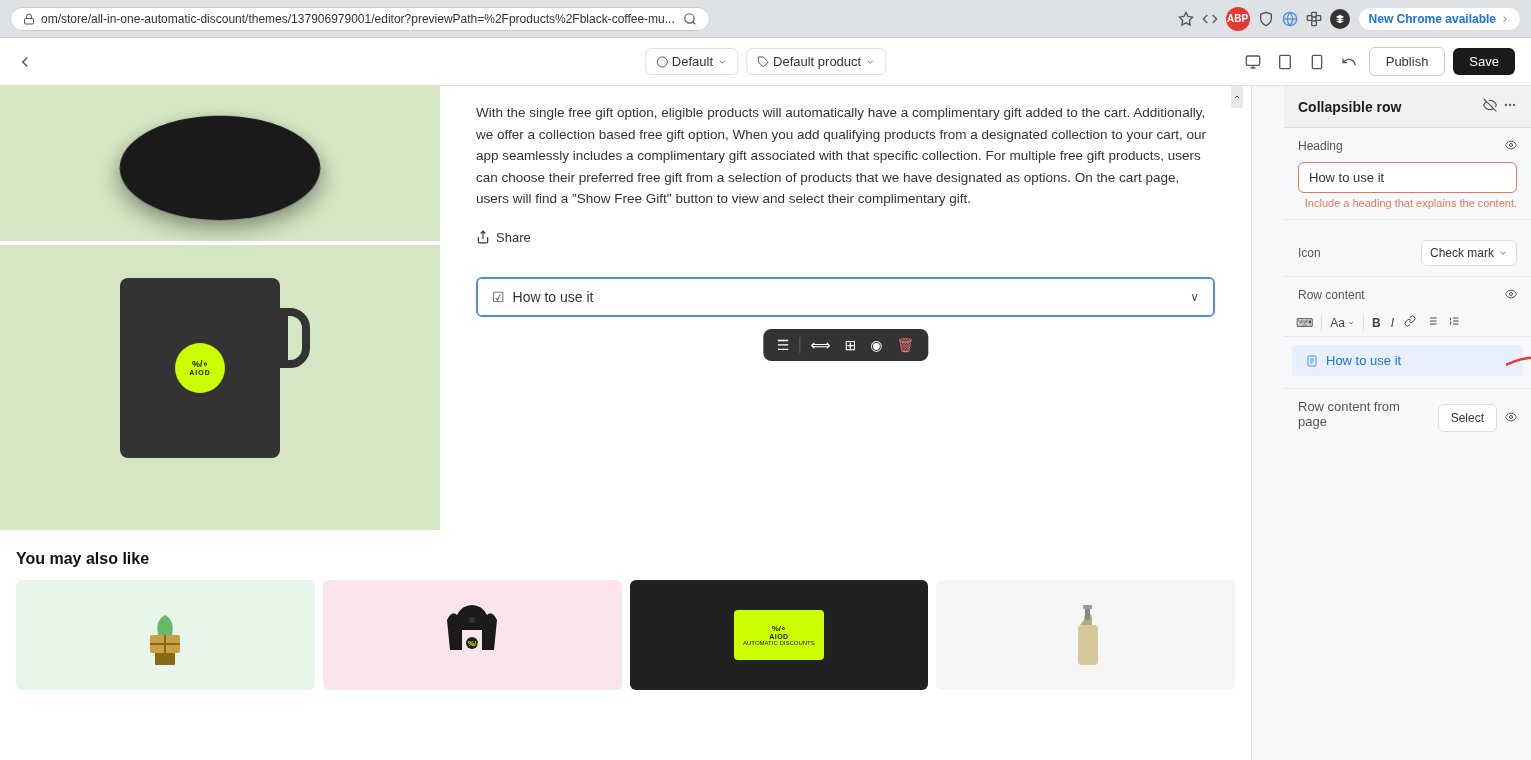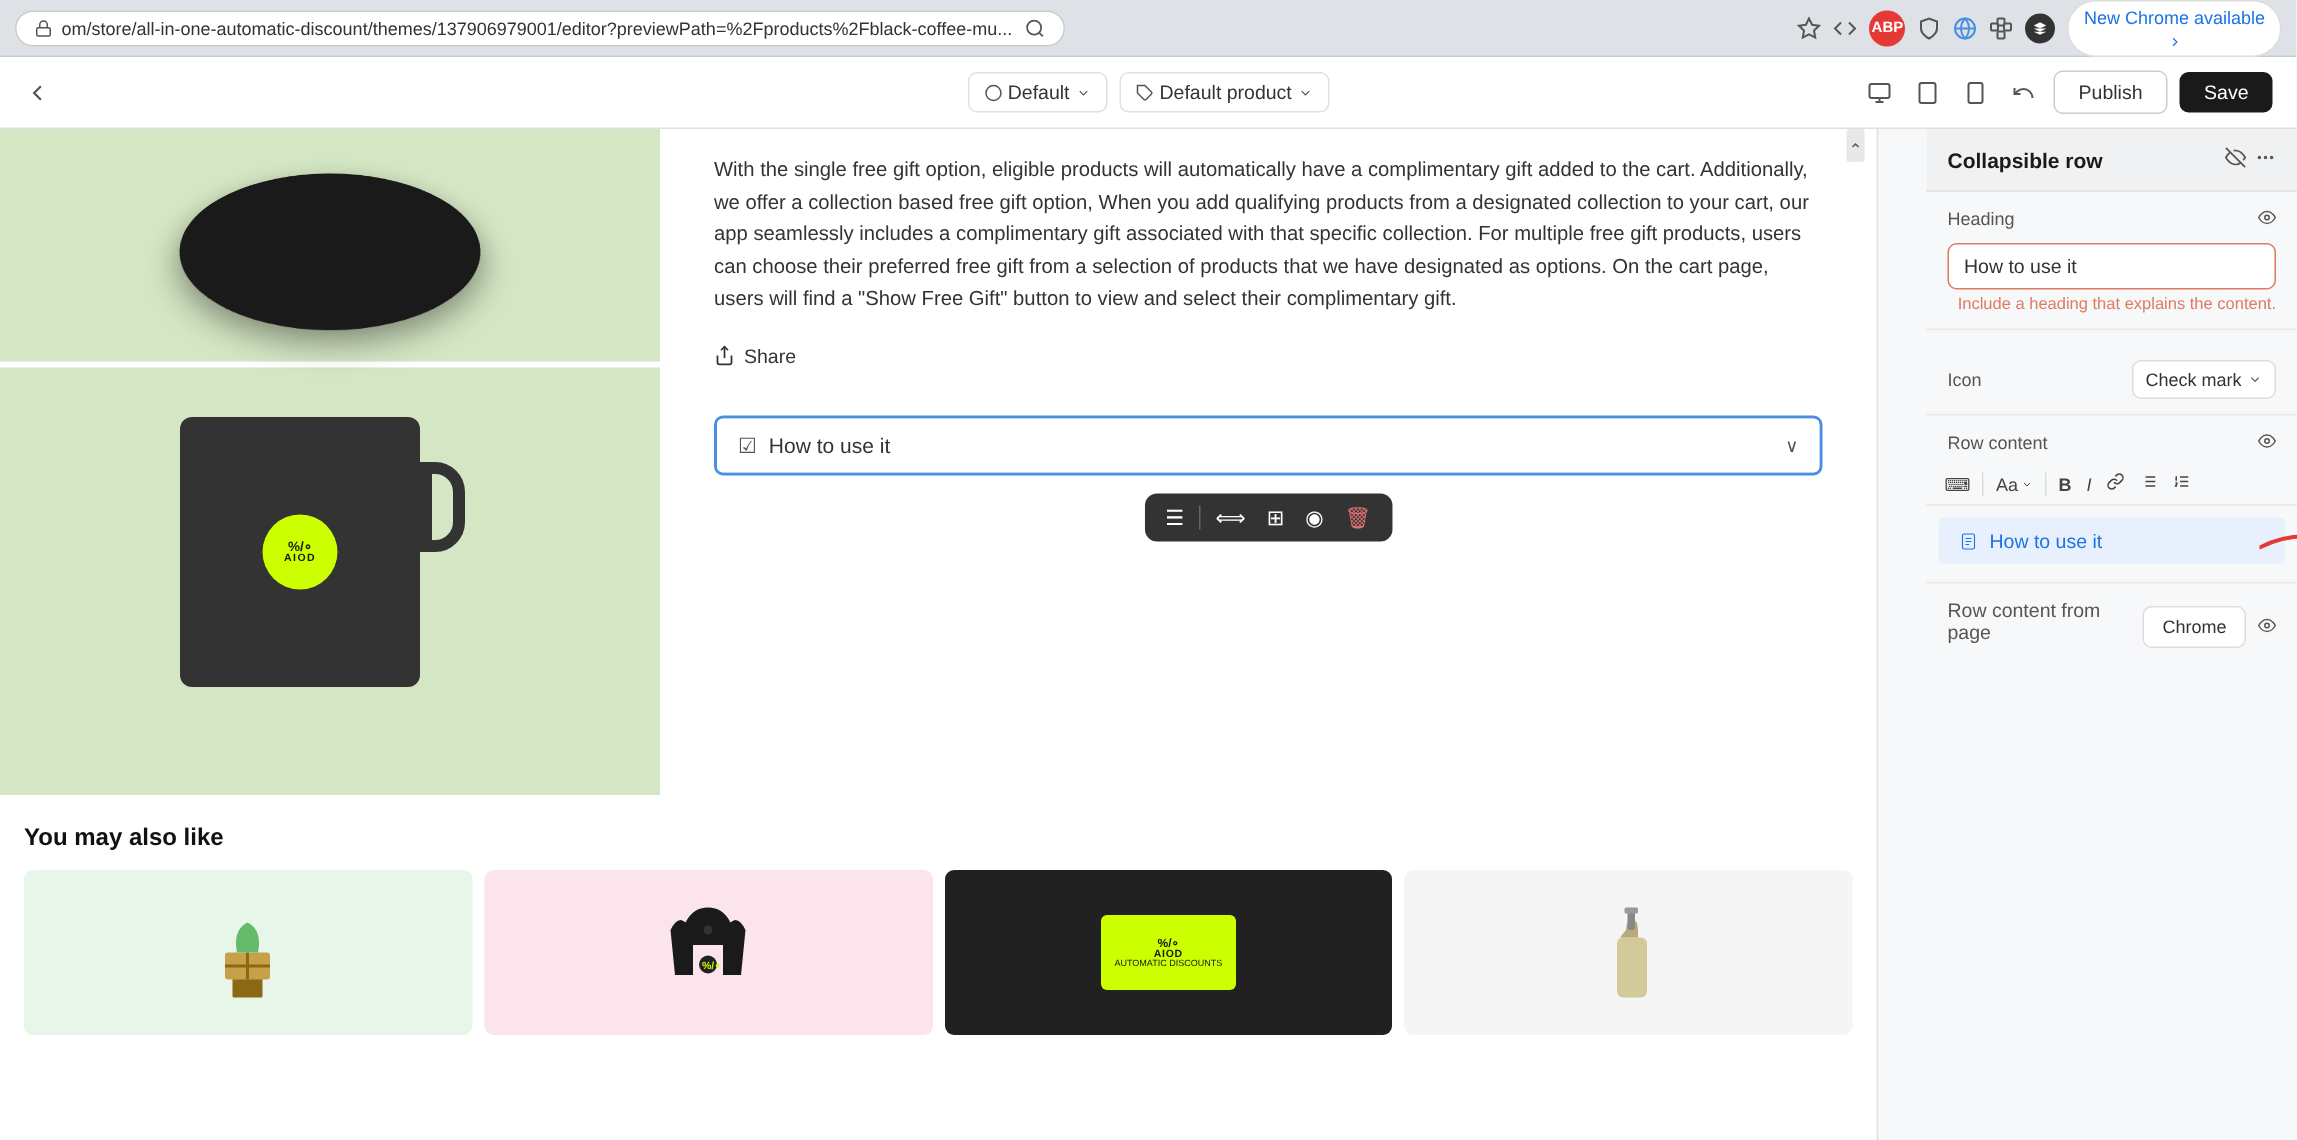--- a/index.html
+++ b/index.html
@@ -37,26 +37,25 @@
       align-items: center;
       gap: 8px;
       margin-left: auto;
     }
     .new-chrome-badge {
       background: white;
       border-radius: 20px;
       padding: 4px 10px;
       font-size: 12px;
       color: #1a73e8;
-      font-weight: 400;
+      font-weight: 700;
       border: 1px solid #ddd;
       display: flex;
       align-items: center;
       gap: 4px;
-      flex-direction: column;
     }
 
     
     .editor-topbar {
       background: white;
       height: 48px;
       display: flex;
       align-items: center;
       justify-content: space-between;
       padding: 0 16px;
@@ -780,21 +779,21 @@
         <svg width="80" height="40" style="position:absolute;right:-55px;top:8px;pointer-events:none;" viewBox="0 0 80 40">
           <path d="M 0 20 Q 30 5 60 20 L 55 15 M 60 20 L 55 25" stroke="#e53935" stroke-width="2.5" fill="none" stroke-linecap="round" stroke-linejoin="round"></path>
         </svg>
       </div>
     </div>
 
     <div class="from-page-section">
       <div class="from-page-row">
         <span class="from-page-label" style="font-size:13px;color:#555;">Row content from page</span>
         <button class="select-btn">
-          <span>Chrome</span>
+          <span>Select</span>
         </button>
         <button class="panel-icon-btn">
           <svg width="12" height="12" viewBox="0 0 24 24" fill="none" stroke="#555" stroke-width="2">
               <path d="M1 12s4-8 11-8 11 8 11 8-4 8-11 8-11-8-11-8z"></path>
               <circle cx="12" cy="12" r="3"></circle>
             </svg>
         </button>
       </div>
     </div>
   </div>

